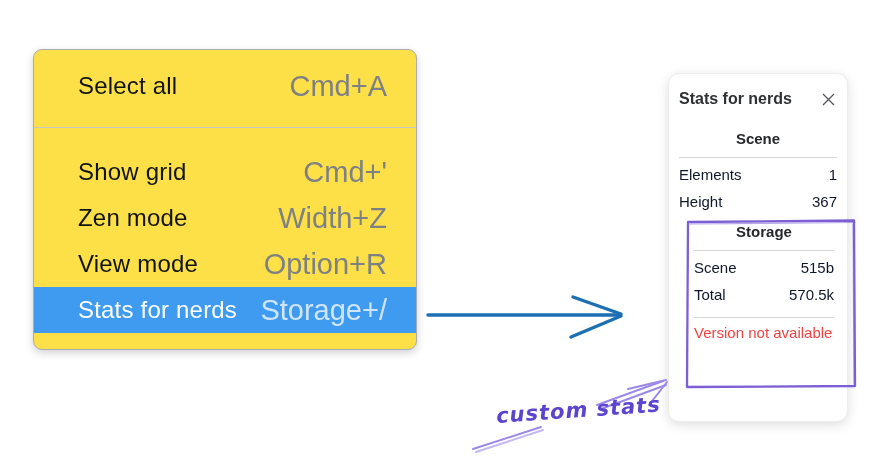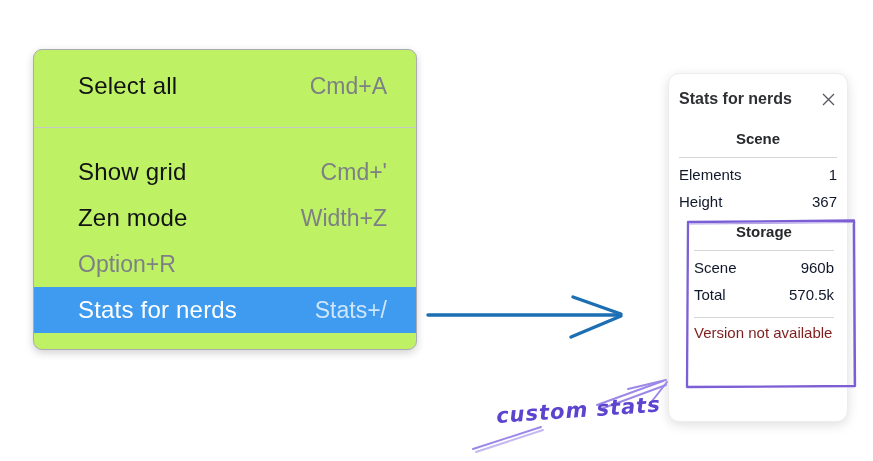--- a/index.html
+++ b/index.html
@@ -12,35 +12,35 @@
     --hl:#3e9bf0;
     --blue-arrow:#1d6fb4;
     --purple-box:#7c5fd4;
     --purple-arrow:#9d88e8;
     --purple-text:#5c44cf;
   }
 
   
   .menu{
     position:absolute;left:33px;top:49px;width:384px;
-    background:#bef264;
+    background:#fde047;
     border:1px solid #a9adb2;
     border-radius:9px;
     box-shadow:0 3px 8px rgba(0,0,0,.18);
     padding:13px 0 16px 0;
     box-sizing:border-box;
   }
   .menu-item{
     display:flex;align-items:center;justify-content:space-between;
     height:46px;
     padding:0 29px 0 44px;
     cursor:default;
   }
   .mi-label{font-size:24px;color:#121315;letter-spacing:.2px;}
-  .mi-shortcut{font-size:23px;color:#7d8084;}
+  .mi-shortcut{font-size:29px;color:#7d8084;}
   .menu-item.active{background:var(--hl);}
   .menu-item.active .mi-label{color:#ffffff;}
   .menu-item.active .mi-shortcut{color:#cfe5fb;}
   .menu-divider{
     height:1px;background:#c6c8ca;margin:18px 0 21px 0;
   }
 
   
   .panel{
     position:absolute;left:668px;top:73px;width:180px;height:349px;
@@ -60,21 +60,21 @@
     margin-top:19px;height:18px;line-height:18px;
   }
   .sec-rule{height:1px;background:#d5d7da;margin:9px 0 3px 0;border:0;}
   .stat-row{
     display:flex;justify-content:space-between;
     font-size:15px;line-height:27px;height:27px;color:#0f172a;
   }
   .purple-wrap{position:relative;margin-top:2px;margin-left:12px;}
   .purple-wrap .sec-title{margin-top:8px;}
   .purple-wrap .inner{padding:0 3px;}
-  .note{font-size:15px;line-height:20px;margin-top:5px;color:#7f1d1d;white-space:nowrap;}
+  .note{font-size:15px;line-height:20px;margin-top:5px;color:#ef4444;white-space:nowrap;}
   .sketch-rect{
     position:absolute;left:-7px;top:-5px;width:174px;height:172px;
     pointer-events:none;overflow:visible;
   }
   .sketch-rect path{fill:none;stroke:var(--purple-box);stroke-linejoin:round;stroke-linecap:round;}
 
   
   .blue-arrow-svg{position:absolute;left:420px;top:283px;width:260px;height:70px;pointer-events:none;}
   .blue-arrow-svg path{fill:none;stroke:var(--blue-arrow);stroke-width:3.4;stroke-linecap:round;}
   .purple-anno-svg{position:absolute;left:430px;top:368px;width:270px;height:92px;pointer-events:none;}
@@ -100,25 +100,26 @@
   <div class="menu-divider"></div>
   <div class="menu-item">
     <span class="mi-label">Show grid</span>
     <span class="mi-shortcut">Cmd+'</span>
   </div>
   <div class="menu-item">
     <span class="mi-label">Zen mode</span>
     <span class="mi-shortcut">Width+Z</span>
   </div>
   <div class="menu-item">
+    <span class="mi-label">View mode</span>
     <span class="mi-shortcut">Option+R</span>
   </div>
   <div class="menu-item active">
     <span class="mi-label">Stats for nerds</span>
-    <span class="mi-shortcut">Stats+/</span>
+    <span class="mi-shortcut">Storage+/</span>
   </div>
 </div>
 
 <svg class="blue-arrow-svg" viewBox="0 0 260 70">
   <path d="M8,32 L198,32"></path>
   <path d="M153,14 L201,31"></path>
   <path d="M151,54 L201,33"></path>
 </svg>
 
 <div class="panel">
@@ -146,21 +147,21 @@
     <svg class="sketch-rect" viewBox="0 0 174 172" preserveAspectRatio="none">
       <path d="M4,4 L170,2.5 L171,168 L3,169 Z" stroke-width="2.3"></path>
       <path d="M6,6 L171,4.5" stroke-width="1.2" opacity="0.55"></path>
       <path d="M169,6 L170,166" stroke-width="1.2" opacity="0.45"></path>
     </svg>
     <div class="inner">
       <div class="sec-title">Storage</div>
       <div class="sec-rule"></div>
       <div class="stat-row">
         <span>Scene</span>
-        <span>960b</span>
+        <span>515b</span>
       </div>
       <div class="stat-row">
         <span>Total</span>
         <span>570.5k</span>
       </div>
       <div class="sec-rule"></div>
       <div class="note">Version not available</div>
     </div>
   </div>
 </div>

